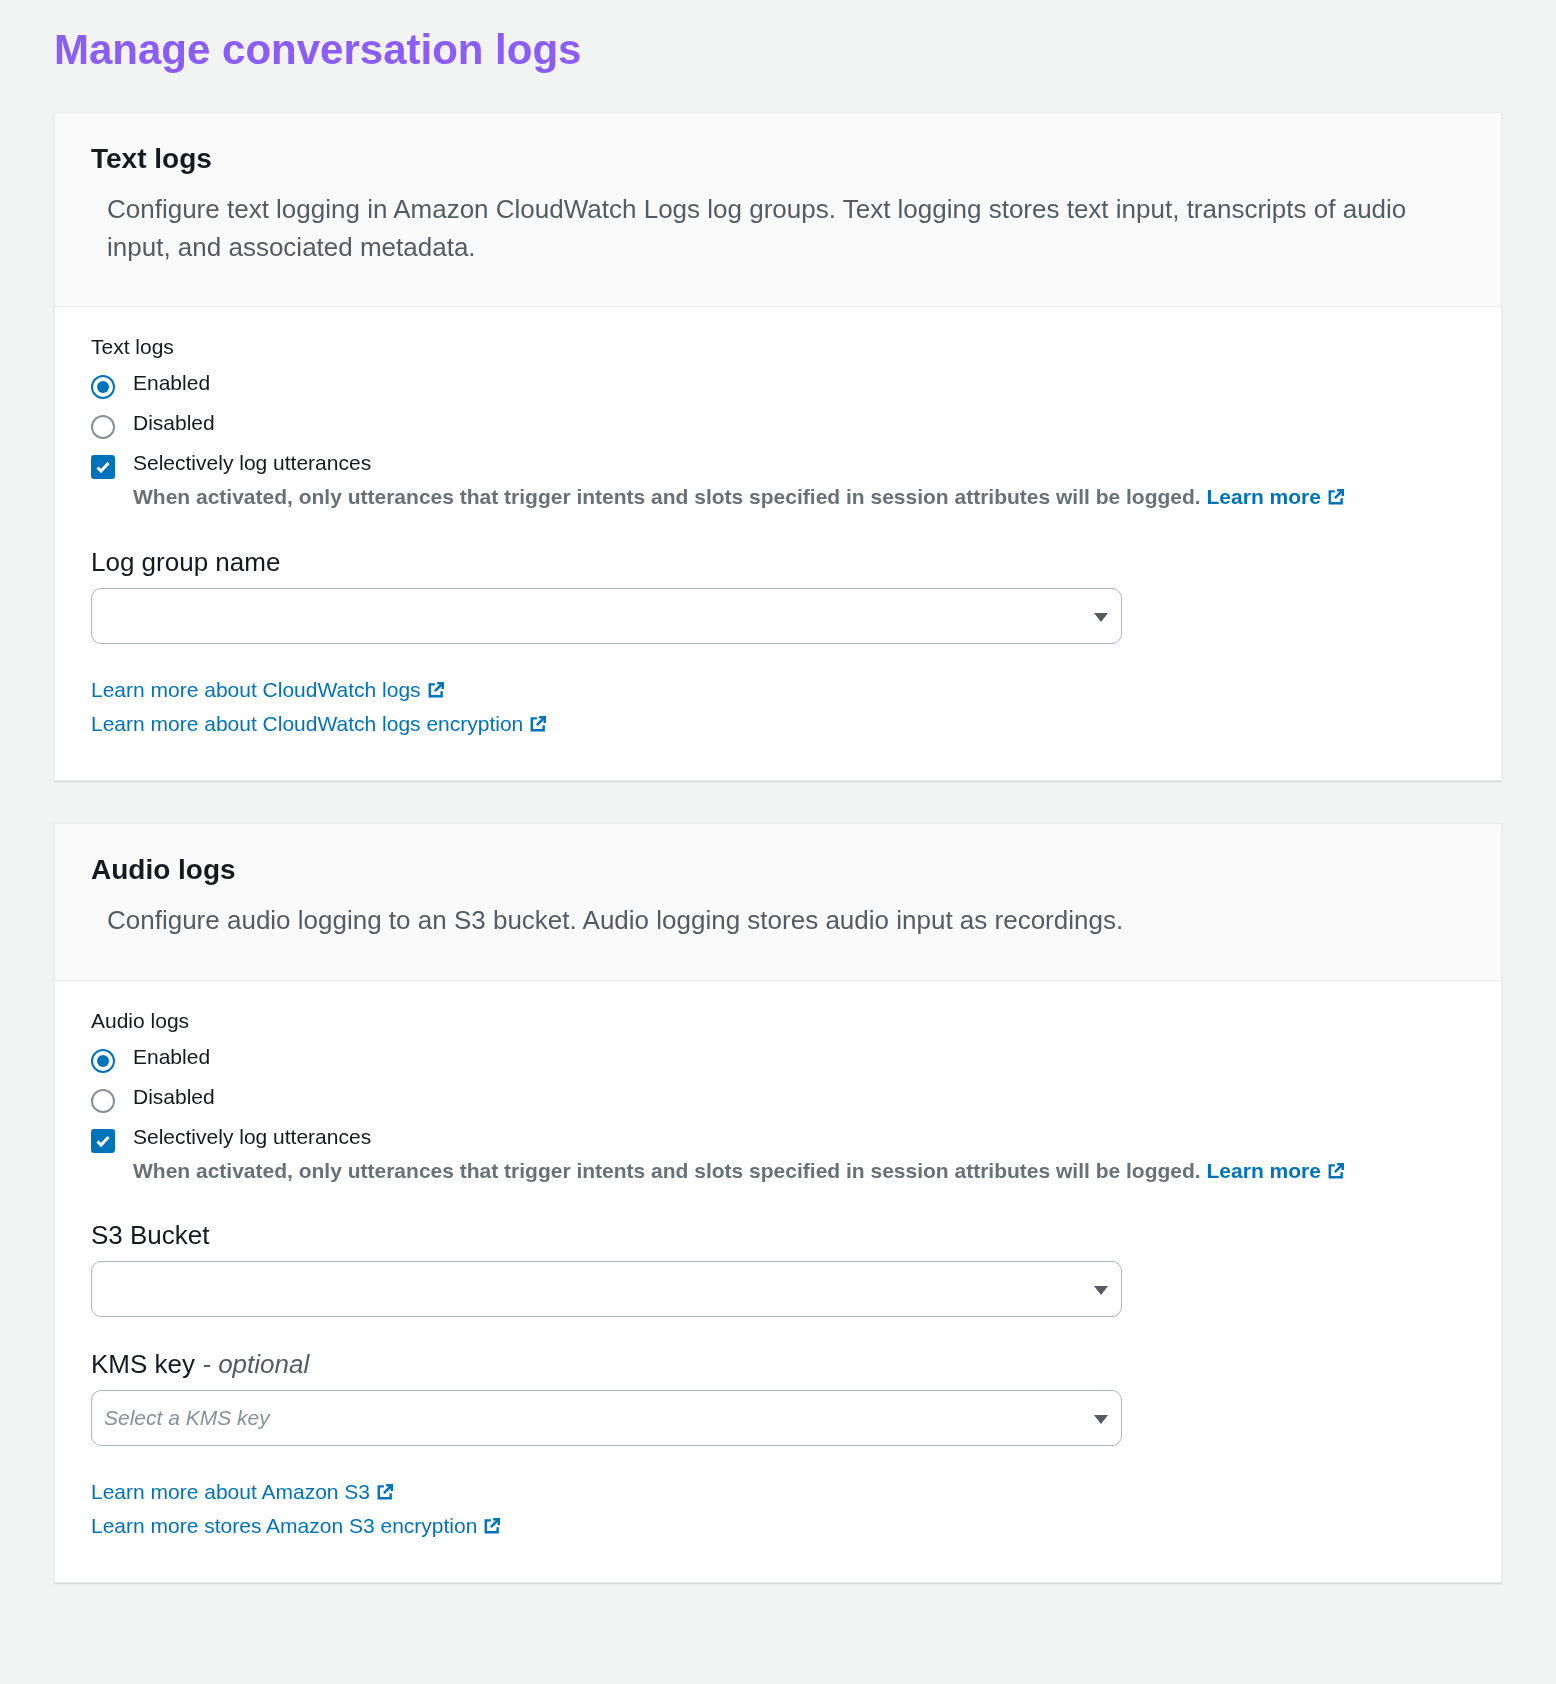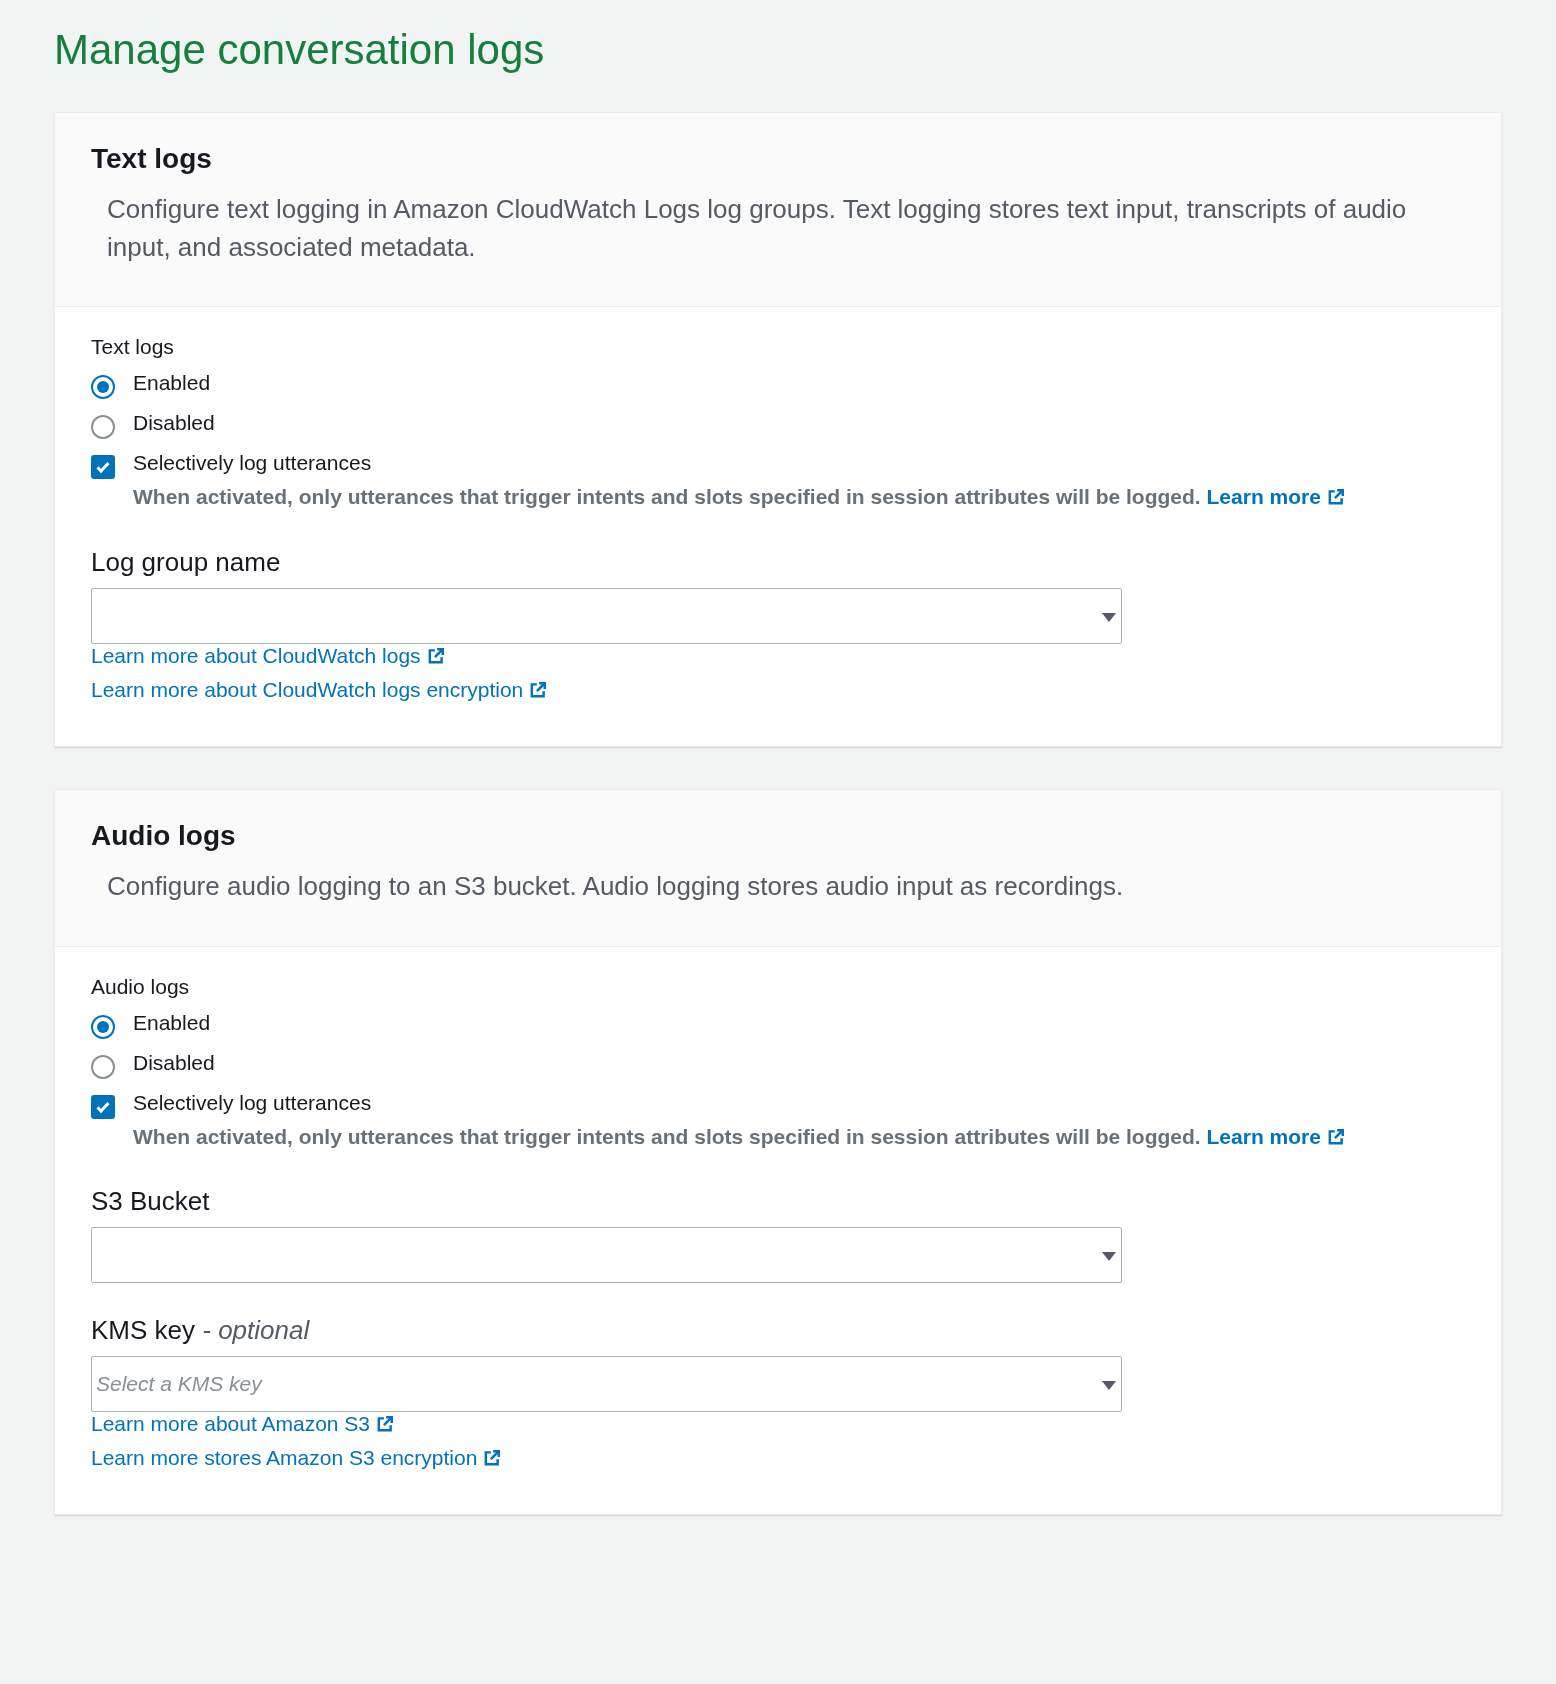--- a/index.html
+++ b/index.html
@@ -10,23 +10,23 @@
     background: #f2f3f3;
     color: #16191f;
     font-size: 21px;
   }
   .page {
     width: 1556px;
     padding: 0 54px 60px 54px;
   }
   h1.page-title {
     font-size: 42px;
-    font-weight: 400;
+    font-weight: 700;
     margin: 26px 0 38px 0;
-    color: #15803d;
+    color: #8b5cf6;
   }
   .panel {
     background: #fff;
     border: 1px solid #eaeded;
     box-shadow: 0 1px 1px rgba(0,0,0,0.08), 0 1px 2px rgba(0,0,0,0.05);
     margin-bottom: 42px;
   }
   .panel-header {
     padding: 30px 36px 24px 36px;
     background: #fafafa;
@@ -135,38 +135,39 @@
   }
   .field-title .optional {
     font-style: italic;
     color: #545b64;
   }
   .select-box {
     width: 1031px;
     max-width: 100%;
     height: 56px;
     border: 1px solid #aab7b8;
-    border-radius: 2px;
+    border-radius: 10px;
     background: #fff;
     display: flex;
     align-items: center;
     justify-content: space-between;
-    padding: 0 4px;
+    padding: 0 12px;
     cursor: pointer;
   }
   .select-placeholder {
     color: #879196;
     font-style: italic;
     font-size: 21px;
   }
   .select-caret svg {
     width: 16px; height: 12px;
     fill: #545b64;
   }
   .links-block {
+    margin-top: 34px;
   }
   .links-block .link-line {
     margin-bottom: 8px;
   }
 </style>
 </head>
 <body>
 
 <div class="page">
   <h1 class="page-title">Manage conversation logs</h1>

